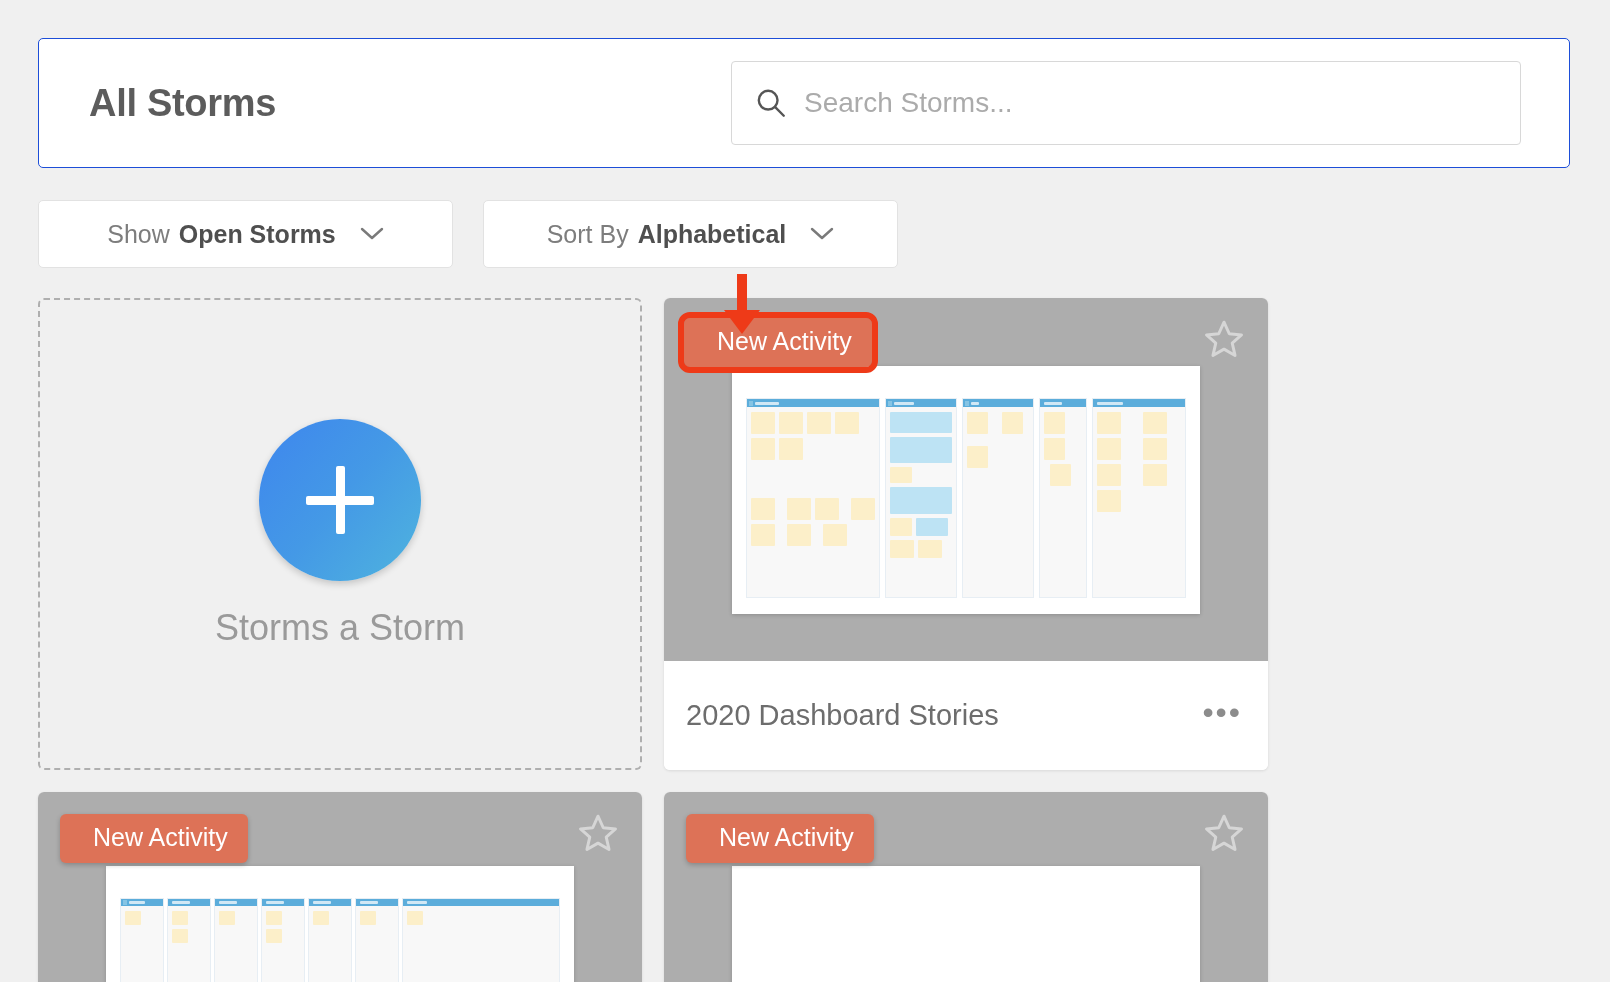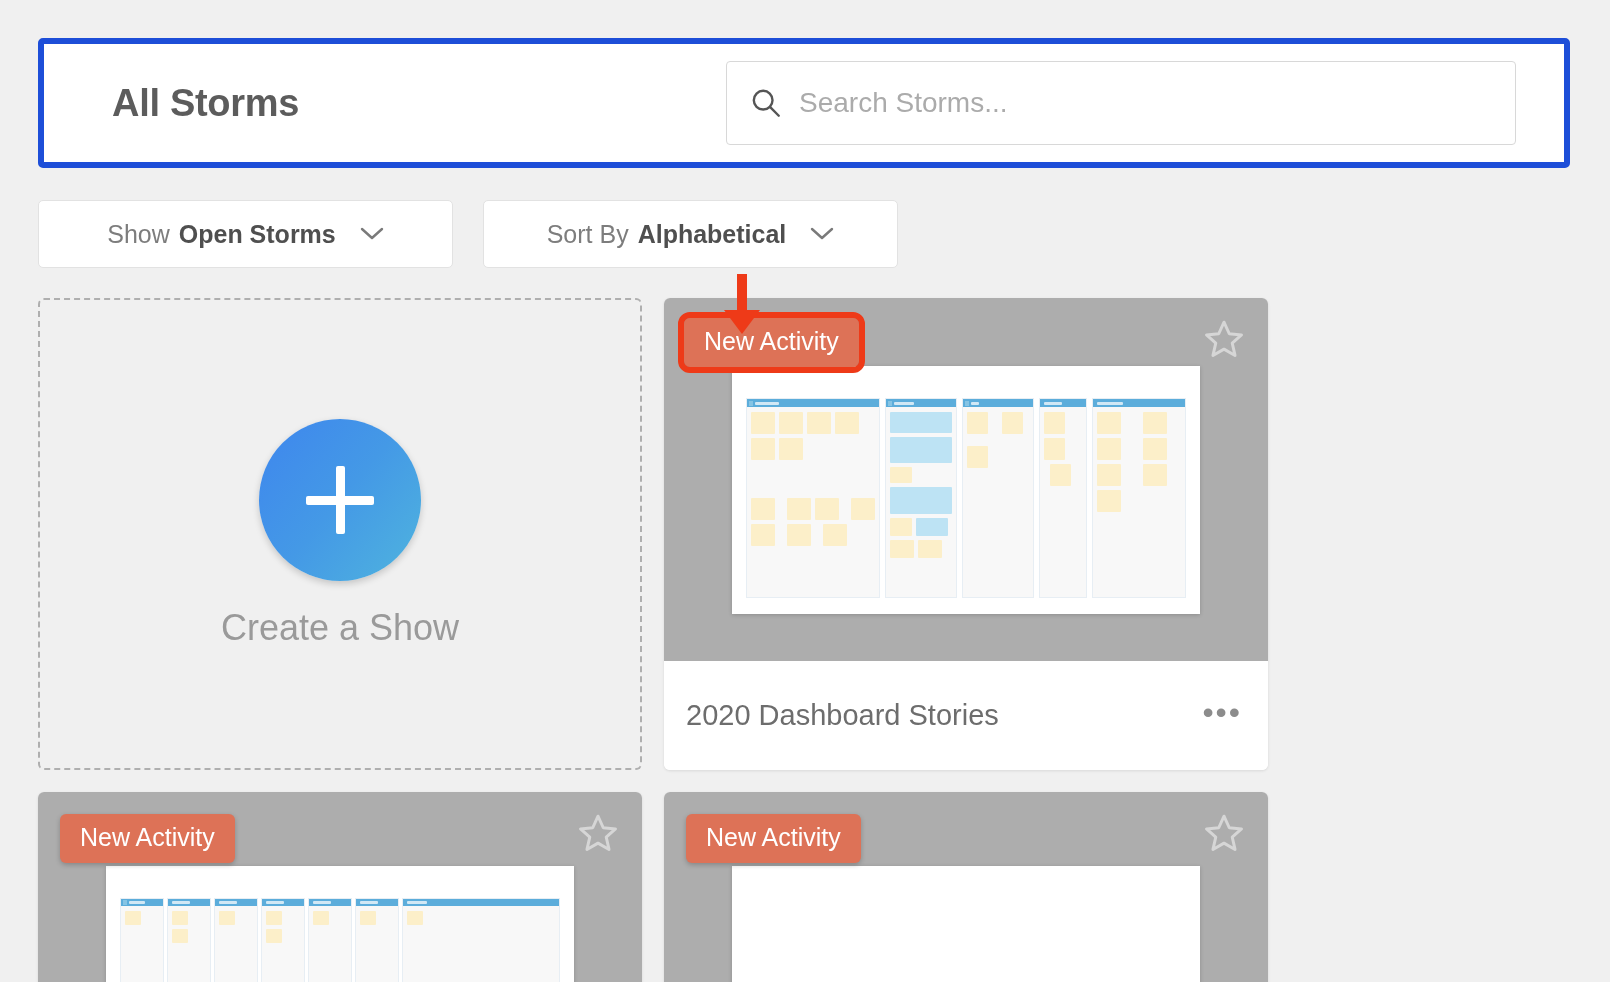--- a/index.html
+++ b/index.html
@@ -7,26 +7,26 @@
     width: 1610px; height: 982px;
     background: #F0F0F0;
     font-family: "Liberation Sans", sans-serif;
     overflow: hidden;
   }
   .page { position: relative; width: 1610px; height: 982px; padding: 38px 40px 0 38px; }
 
   
   .header-bar {
     background: #FFFFFF;
-    border: 6px solid #1d4ed8;
+    border: 1px solid #1d4ed8;
     border-radius: 5px;
     height: 130px;
     display: flex;
     align-items: center;
-    padding: 0 48px 0 68px;
+    padding: 0 48px 0 50px;
   }
   .page-title {
     font-size: 38px; font-weight: bold; color: #5C5C5C;
     letter-spacing: -0.3px; white-space: nowrap;
   }
   .search-wrap {
     margin-left: auto;
     width: 790px; height: 84px;
     border: 1px solid #D8D8D8; border-radius: 4px;
     background: #fff;
@@ -103,21 +103,21 @@
   }
   .card-thumb-area {
     position: relative; flex: 1 1 auto; background: #ADADAD;
     display: flex; align-items: flex-start; justify-content: center;
     padding-top: 68px;
   }
   .badge {
     position: absolute; left: 22px; top: 22px;
     background: #DD7257; color: #FFFFFF;
     font-size: 25px; border-radius: 6px;
-    padding: 9px 20px 11px 20px;
+    padding: 9px 20px 11px 33px;
     box-shadow: 0 2px 5px rgba(0,0,0,0.22);
     z-index: 5; white-space: nowrap;
   }
   .badge.highlighted {
     outline: 6px solid #EE3A18;
     left: 20px; top: 20px;
   }
   .star-icon { position: absolute; right: 22px; top: 20px; z-index: 5; }
 
   .card-footer {
@@ -210,21 +210,21 @@
 
   <svg class="anno-arrow" viewBox="0 0 40 62">
     <rect x="15" y="0" width="10" height="40" fill="#EE3A18"></rect>
     <polygon points="2,36 38,36 20,60" fill="#EE3A18"></polygon>
   </svg>
 
   <div class="grid">
 
     <div class="create-tile">
       <div class="plus-circle"></div>
-      <div class="create-label">Create a Show</div>
+      <div class="create-label">Storms a Storm</div>
     </div>
 
     <div class="storm-card">
       <div class="card-thumb-area">
 
         <div class="badge highlighted">New Activity</div>
 
         <svg class="star-icon" width="44" height="42" viewBox="0 0 24 24">
           <polygon points="12,2.4 15,9 22,9.7 16.7,14.4 18.3,21.4 12,17.8 5.7,21.4 7.3,14.4 2,9.7 9,9" fill="none" stroke="#D6D6D6" stroke-width="1.7" stroke-linejoin="round"></polygon>
         </svg>

